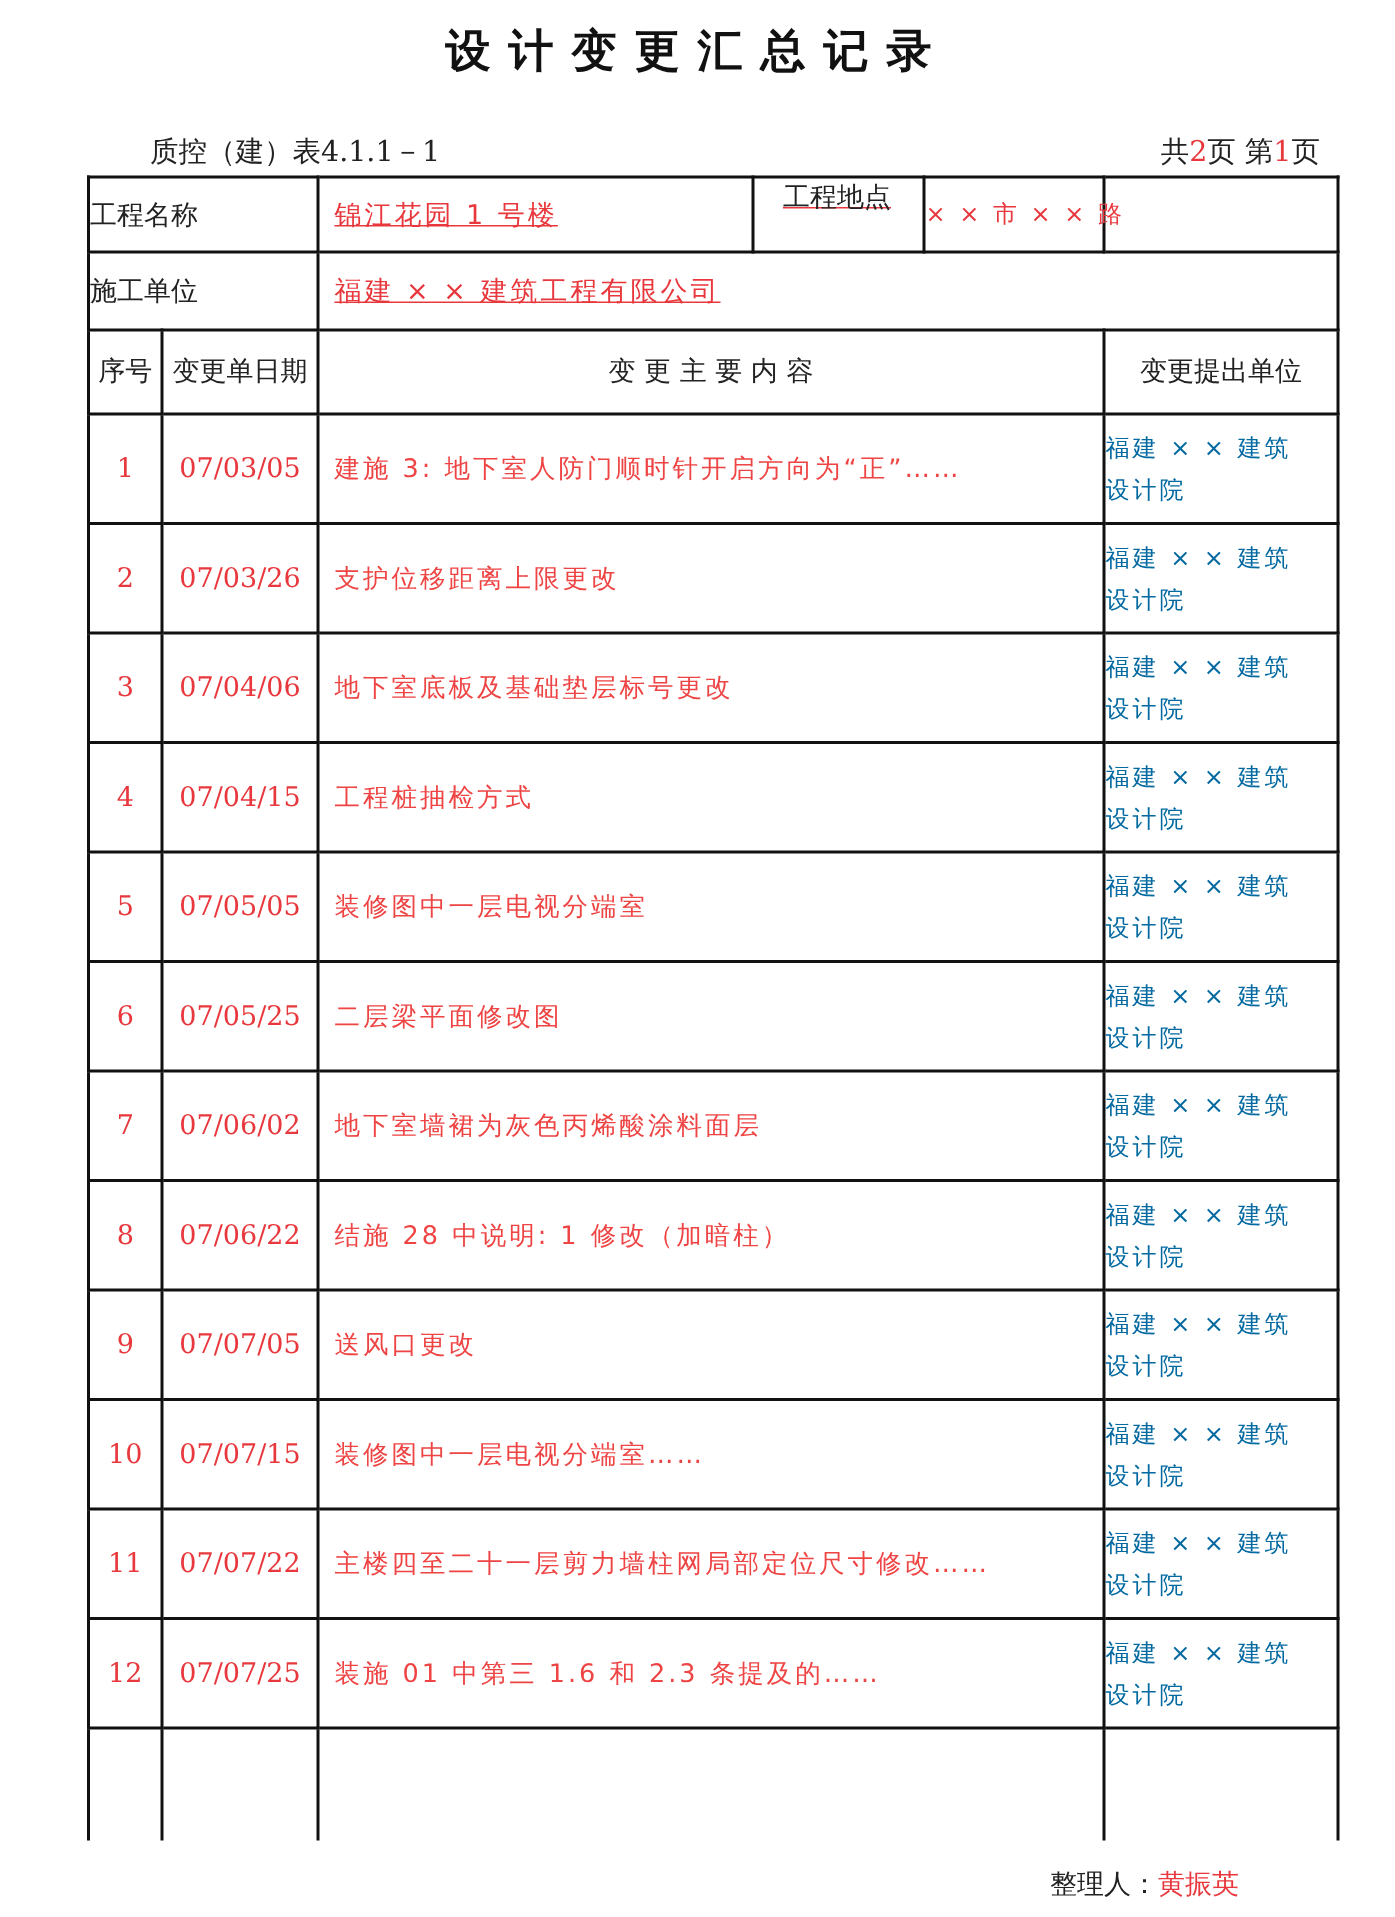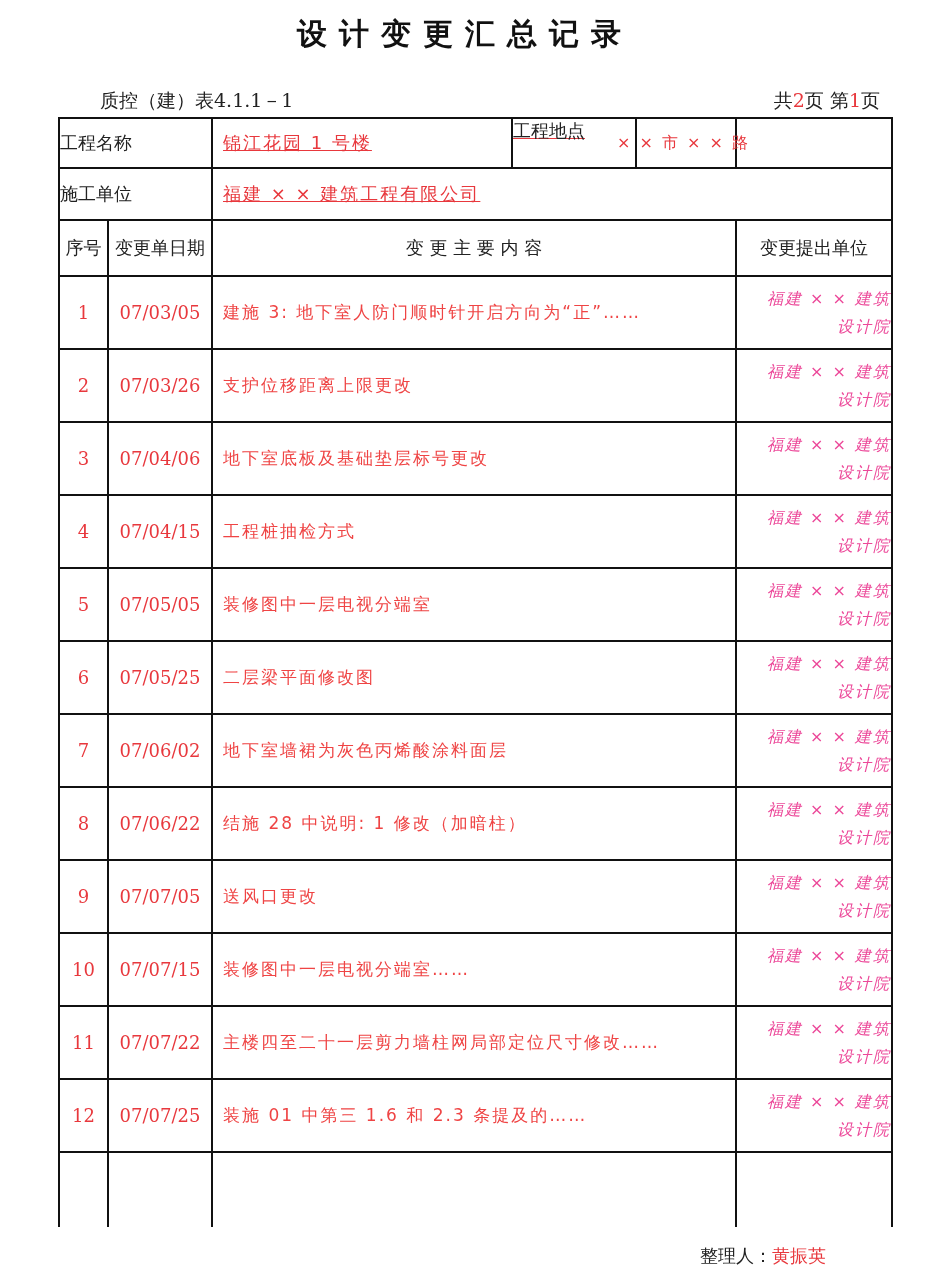--- a/index.html
+++ b/index.html
@@ -8,21 +8,21 @@
 .formno{position:absolute;left:60px;top:88px;font-size:19px;margin-left:40px;}
 .pages{position:absolute;right:50px;top:88px;font-size:19px;}
 .red{color:#e8383d;}
 table{position:absolute;left:58px;top:117px;width:833px;border-collapse:collapse;table-layout:fixed;}
 td{border:2px solid #111;padding:0;font-size:18px;vertical-align:middle;}
 .lbl{text-align:left;color:#222;}
 .val{color:#e8383d;font-family:"DejaVu Sans",sans-serif;font-size:18px;padding-left:10px;letter-spacing:2px;text-decoration:underline;}
 .hdr td{text-align:center;height:54px;line-height:24px;}
 .row td{height:71px;}
 .c{text-align:center;color:#e8383d;}
-.unit{text-align:right;color:#ec4899;font-family:"DejaVu Sans",sans-serif;font-size:16px;line-height:28px;letter-spacing:2px;font-style:italic;}
+.unit{text-align:left;color:#0369a1;font-family:"DejaVu Sans",sans-serif;font-size:16px;line-height:28px;letter-spacing:2px;}
 .content{color:#ef4444;font-family:"DejaVu Sans",sans-serif;font-size:17px;padding-left:10px;letter-spacing:2px;}
 .footer{position:absolute;left:700px;top:1244px;font-size:18px;}
 .footer .nm{color:#e8383d;font-family:"DejaVu Sans",sans-serif;}
 </style>
 </head>
 <body>
 
 <div class="title">设计变更汇总记录</div>
 <div class="formno">质控（建）表4.1.1－1</div>
 <div class="pages"><span>共</span><span class="red">2</span><span>页</span> <span>第</span><span class="red">1</span><span>页</span></div>
@@ -33,21 +33,21 @@
       <col style="width:104px">
       <col style="width:524px">
       <col style="width:156px">
     </colgroup>
   <tbody>
       <tr style="height:50px">
     <td colspan="2" class="lbl">工程名称</td>
     <td class="val">
           <div style="display:flex">
             <span style="width:276px">锦江花园 1 号楼</span>
-            <span style="border-left:2px solid #111;width:110px;margin:-14px 12px;padding:2px 0;color:#222;font-family:'DejaVu Serif',serif;letter-spacing:0">工程地点</span>
+            <span style="border-left:2px solid #111;width:110px;margin:-14px 2px;padding:2px 0;text-align:center;color:#222;font-family:'DejaVu Serif',serif;letter-spacing:0">工程地点</span>
             <span style="border-left:2px solid #111;flex:1;margin:-14px 0;padding:14px 0;"></span>
           </div>
         </td>
     <td class="c" style="font-family:'DejaVu Sans',sans-serif;font-size:16px;letter-spacing:2px;position:relative;">
           <span style="position:absolute;left:-120px;top:14px;">× × 市 × × 路</span>
         </td>
   </tr>
   <tr style="height:52px">
     <td colspan="2" class="lbl">施工单位</td>
     <td colspan="2" class="val">福建 × × 建筑工程有限公司</td>

